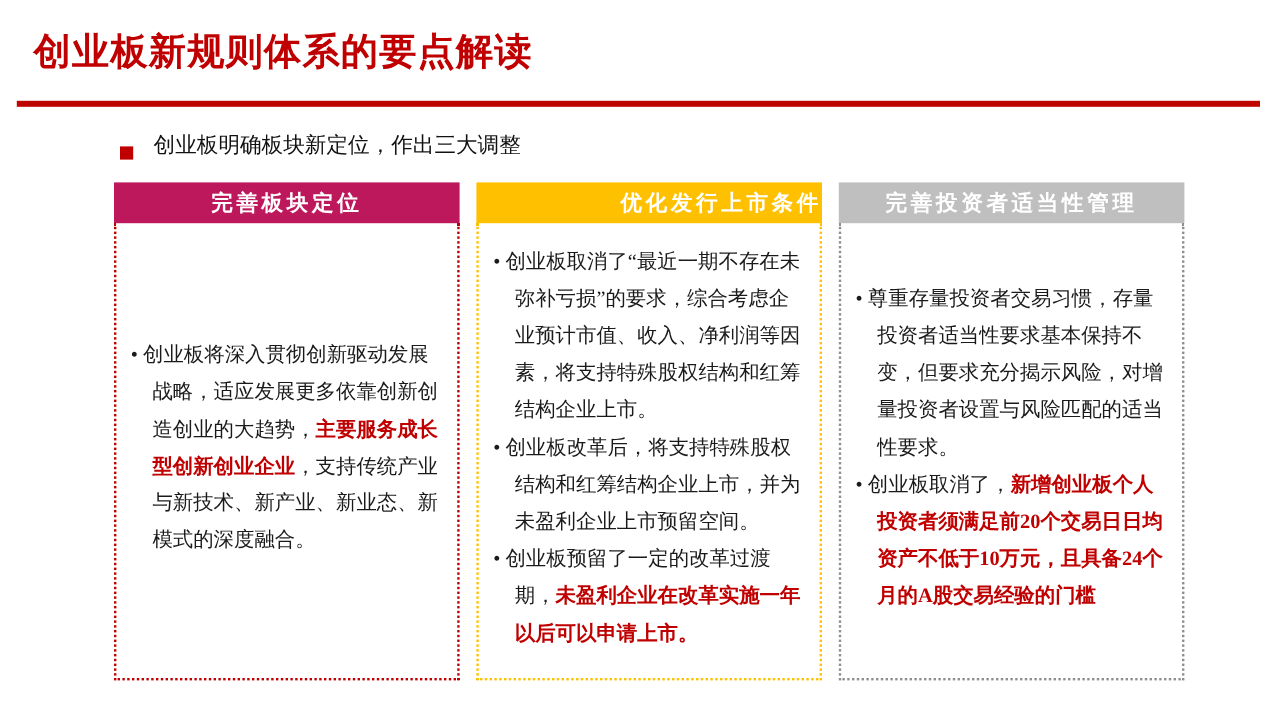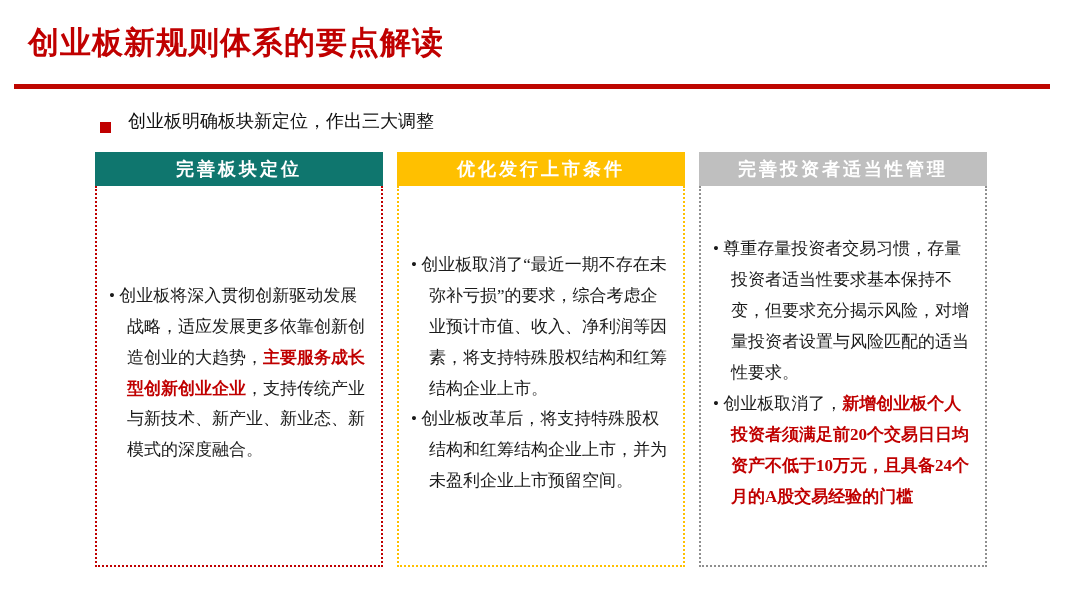--- a/index.html
+++ b/index.html
@@ -101,31 +101,32 @@
   <div class="rule"></div>
 
   <div class="heading-row">
     <span class="sq"></span>
     <span>创业板明确板块新定位，作出三大调整</span>
   </div>
 
   <div class="cols">
 
     <div class="col">
-      <div class="col-header" style="background: #0f766e;">完善板块定位</div>
+      <div class="col-header" style="background: #be185d;">完善板块定位</div>
       <div class="col-body" style="border-color: rgb(192, 0, 0);">
           <div class="bullet"><span class="dot">• </span><span>创业板将深入贯彻创新驱动发展战略，适应发展更多依靠创新创造创业的大趋势，</span><span class="em">主要服务成长型创新创业企业</span><span>，支持传统产业与新技术、新产业、新业态、新模式的深度融合。</span></div>
         </div>
     </div>
 
     <div class="col">
-      <div class="col-header" style="background: rgb(255, 192, 0);">优化发行上市条件</div>
+      <div class="col-header" style="background: rgb(255, 192, 0); text-align: right;">优化发行上市条件</div>
       <div class="col-body" style="border-color: rgb(255, 192, 0);">
           <div class="bullet"><span class="dot">• </span><span>创业板取消了“最近一期不存在未弥补亏损”的要求，综合考虑企业预计市值、收入、净利润等因素，将支持特殊股权结构和红筹结构企业上市。</span></div>
           <div class="bullet"><span class="dot">• </span><span>创业板改革后，将支持特殊股权结构和红筹结构企业上市，并为未盈利企业上市预留空间。</span></div>
+          <div class="bullet"><span class="dot">• </span><span>创业板预留了一定的改革过渡期，</span><span class="em">未盈利企业在改革实施一年以后可以申请上市。</span></div>
         </div>
     </div>
 
     <div class="col">
       <div class="col-header" style="background: rgb(191, 191, 191);">完善投资者适当性管理</div>
       <div class="col-body" style="border-color: rgb(143, 143, 143);">
           <div class="bullet"><span class="dot">• </span><span>尊重存量投资者交易习惯，存量投资者适当性要求基本保持不变，但要求充分揭示风险，对增量投资者设置与风险匹配的适当性要求。</span></div>
           <div class="bullet"><span class="dot">• </span><span>创业板取消了，</span><span class="em">新增创业板个人投资者须满足前20个交易日日均资产不低于10万元，且具备24个月的A股交易经验的门槛</span></div>
         </div>
     </div>

